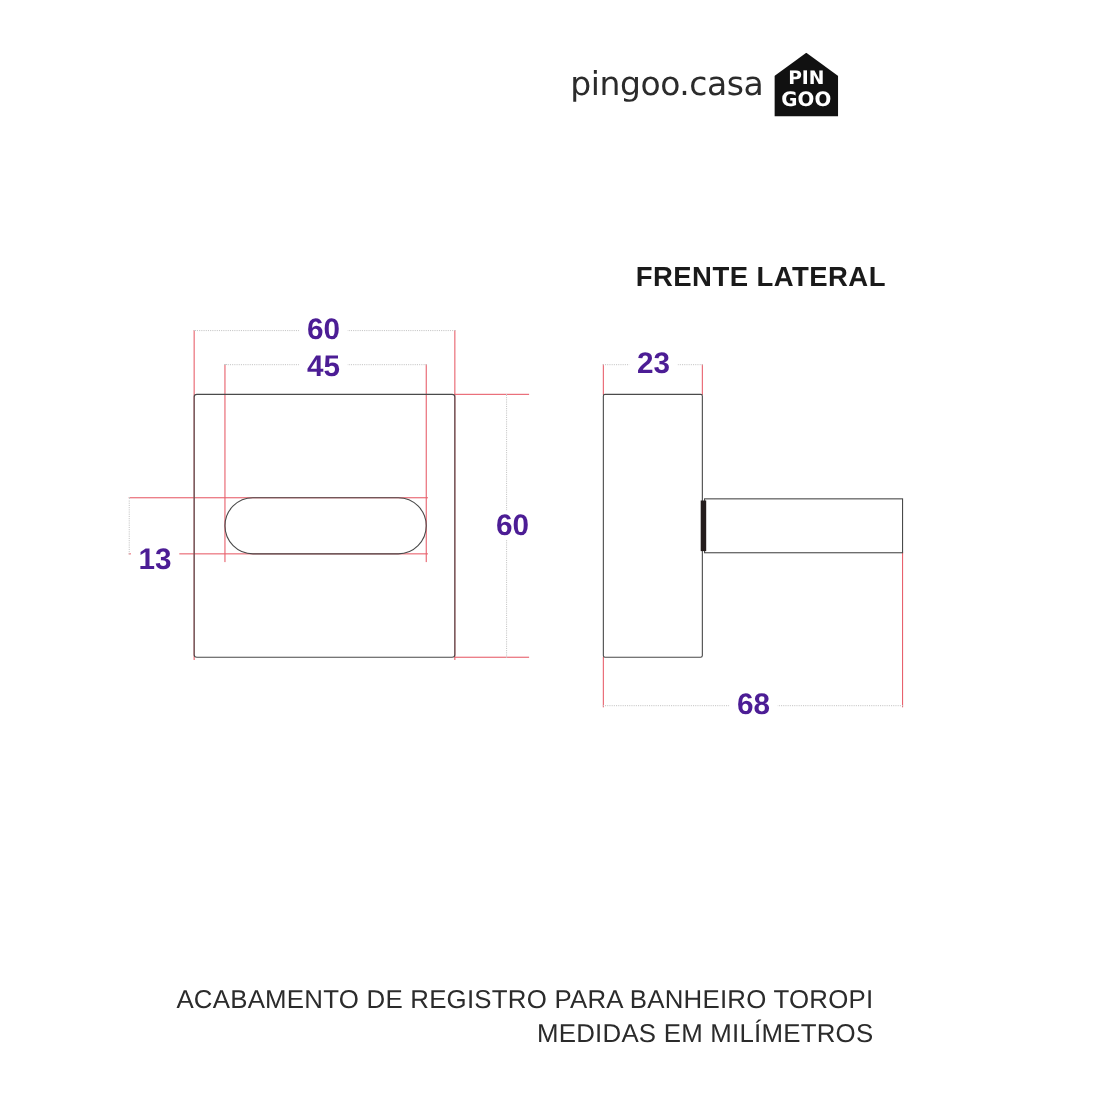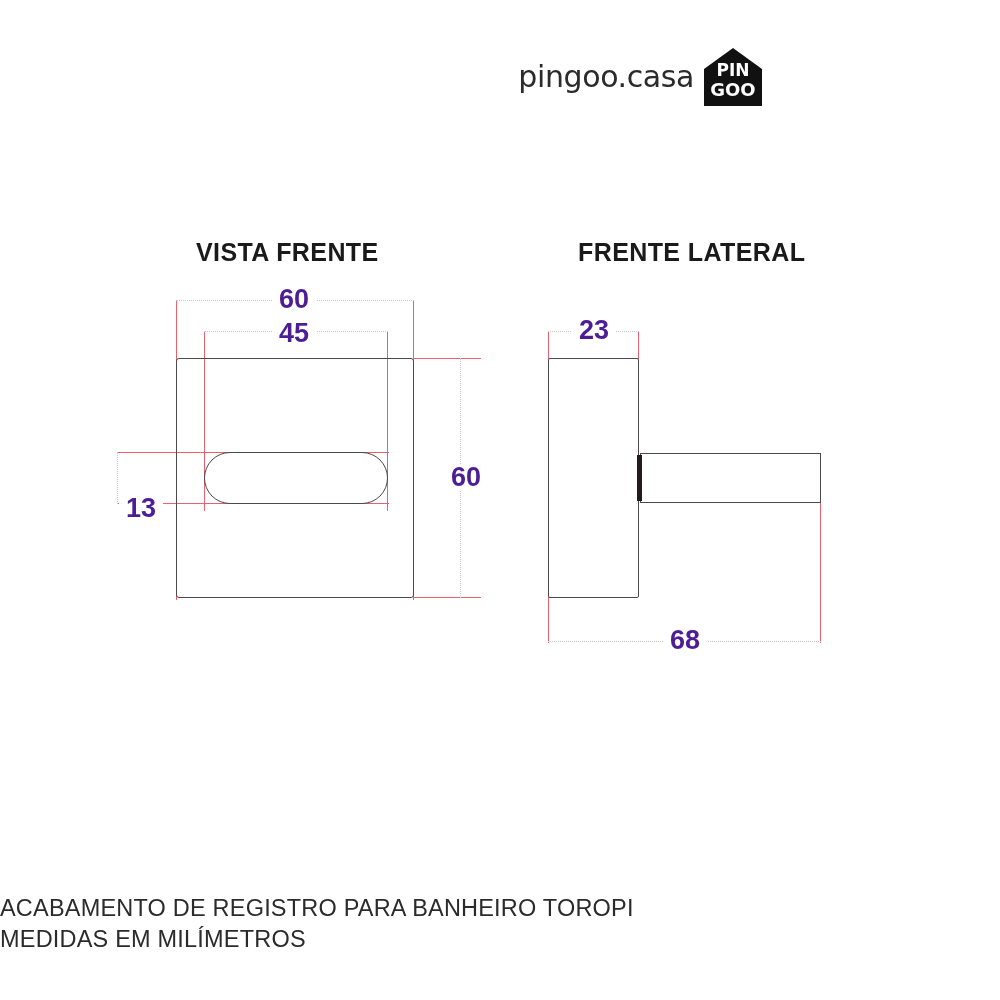--- a/index.html
+++ b/index.html
@@ -110,21 +110,21 @@
     position:absolute;
     left:637px; top:455px;
     width:5px; height:46px;
     background:#241c1c;
   }
 
   
   #caption {
     position:absolute;
     left:0; right:0; top:893px;
-    text-align:left;
+    text-align:right;
     color:#2b2b2b;
   }
   #caption div {
     font-size:23.5px;
     letter-spacing:0.2px;
     line-height:1.32;
     font-family:"Liberation Sans", sans-serif;
   }
 </style>
 </head>
@@ -136,21 +136,20 @@
     <span id="brand-text">pingoo.casa</span>
     <span id="brand-badge">
       <svg viewBox="0 0 58 58" xmlns="http://www.w3.org/2000/svg">
         <path d="M29 0 L58 21 L58 58 L0 58 L0 21 Z" fill="#111111"></path>
         <text x="29" y="28" text-anchor="middle" font-family="DejaVu Sans, sans-serif" font-size="17" font-weight="bold" fill="#ffffff">PIN</text>
         <text x="29" y="48" text-anchor="middle" font-family="DejaVu Sans, sans-serif" font-size="18" font-weight="bold" fill="#ffffff">GOO</text>
       </svg>
     </span>
   </div>
 
-  <div class="view-title" id="title-front">VISTA FRENTE</div>
   <div class="view-title" id="title-lateral">FRENTE LATERAL</div>
 
   <div>
 
     <div class="red-line red-v" style="left:176px; top:300px; height:300px;"></div>
     <div class="red-line red-v" style="left:204px; top:331px; height:180px;"></div>
     <div class="red-line red-v" style="left:387px; top:331px; height:180px;"></div>
     <div class="red-line red-v" style="left:413px; top:300px; height:300px;"></div>
 
     <div class="red-line red-h" style="left:117px; top:452px; width:272px;"></div>

